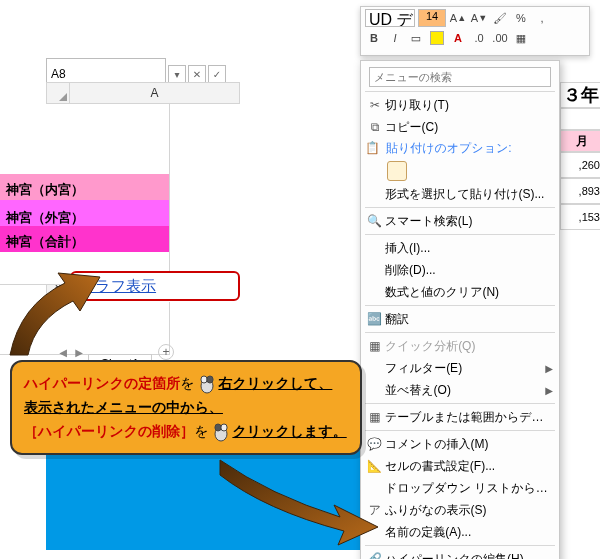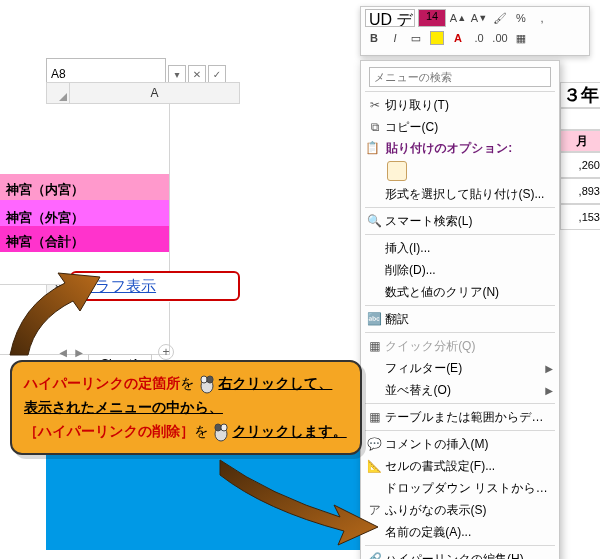--- a/index.html
+++ b/index.html
@@ -19,21 +19,21 @@
     width: 230px; height: 50px;
     background: #fdfdfd;
     border: 1px solid #c8c8c8;
     box-shadow: 0 2px 6px rgba(0,0,0,0.2);
     display: flex; flex-direction: column;
     padding: 2px 4px;
     gap: 2px;
   }
   .mt-row { display: flex; align-items: center; gap: 3px; }
   .mt-font { border:1px solid #bcbcbc; height:18px; padding:0 3px; font-size:16px; background:#fff; width:50px; overflow:hidden; white-space:nowrap; }
-  .mt-size { border:1px solid #bcbcbc; height:18px; width:28px; background:#be185d; text-align:center; font-size:11px; }
+  .mt-size { border:1px solid #bcbcbc; height:18px; width:28px; background:#fdba74; text-align:center; font-size:11px; }
   .mt-btn { width:18px; height:18px; border:1px solid transparent; display:flex; align-items:center; justify-content:center; font-size:11px; color:#444; cursor:pointer; }
   .mt-btn.bold { font-weight:bold; }
   .mt-btn.italic { font-style:italic; }
   .mt-sq { width:14px; height:14px; }
   .yellow-fill { background:#ffeb00; border:1px solid #aaa; }
   .red-A { color:#c00; font-weight:bold; }
 
   .namebox-area {
     position: absolute;
     top: 58px; left: 46px;
@@ -91,21 +91,21 @@
   .ctx-search { margin:6px 8px 4px 8px; }
   .ctx-search input { width:100%; height:20px; border:1px solid #bcbcbc; padding:8px 4px; font-size:11px; }
   .ctx-sep { height:1px; background:#d8d8d8; margin:2px 4px; }
   .ctx-item { display:flex; align-items:center; height:22px; padding:0 6px 0 4px; cursor:pointer; }
   .ctx-ico { width:20px; height:18px; display:flex; align-items:center; justify-content:center; font-size:12px; color:#555; }
   .ctx-label { flex:1; white-space:nowrap; overflow:hidden; text-overflow:ellipsis; }
   .ctx-arrow { color:#666; font-size:10px; }
   .ctx-item.disabled { color:#a0a0a0; cursor:default; }
   .paste-opts { display:flex; gap:3px; padding:2px 0 2px 26px; }
   .paste-opt { width:20px; height:20px; border:1px solid #c8a060; background:#fff4d6; border-radius:3px; }
-  .ctx-header { padding:2px 4px 2px 26px; font-weight:bold; color:#701a75; }
+  .ctx-header { padding:2px 4px 2px 26px; font-weight:normal; color:#3b82f6; }
 
   .right-data { position:absolute; top:82px; left:560px; width:44px; }
   .r-head { height:26px; border:1px solid #d4d4d4; font-size:18px; font-weight:bold; display:flex; align-items:center; justify-content:flex-start; padding-left:2px; background:#fff; }
   .r-month { height:22px; background:#ffccdd; border:1px solid #d4d4d4; display:flex; align-items:center; justify-content:center; font-weight:bold; }
   .r-num { height:26px; border:1px solid #d4d4d4; display:flex; align-items:center; justify-content:flex-end; padding-right:3px; font-size:11px; background:#fff; }
 
   .arrow-svg { position:absolute; pointer-events:none; }
 </style>
 </head>
 <body>

